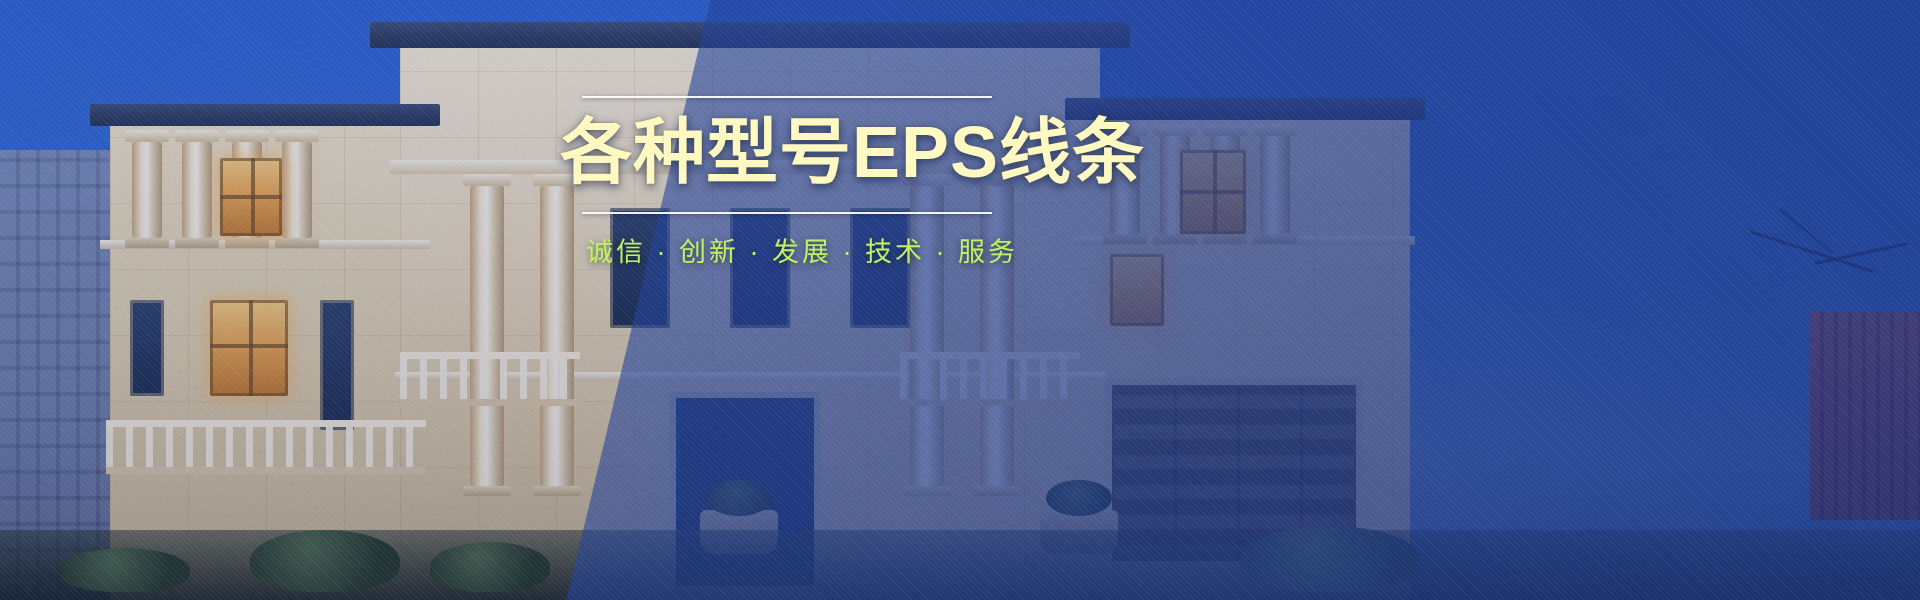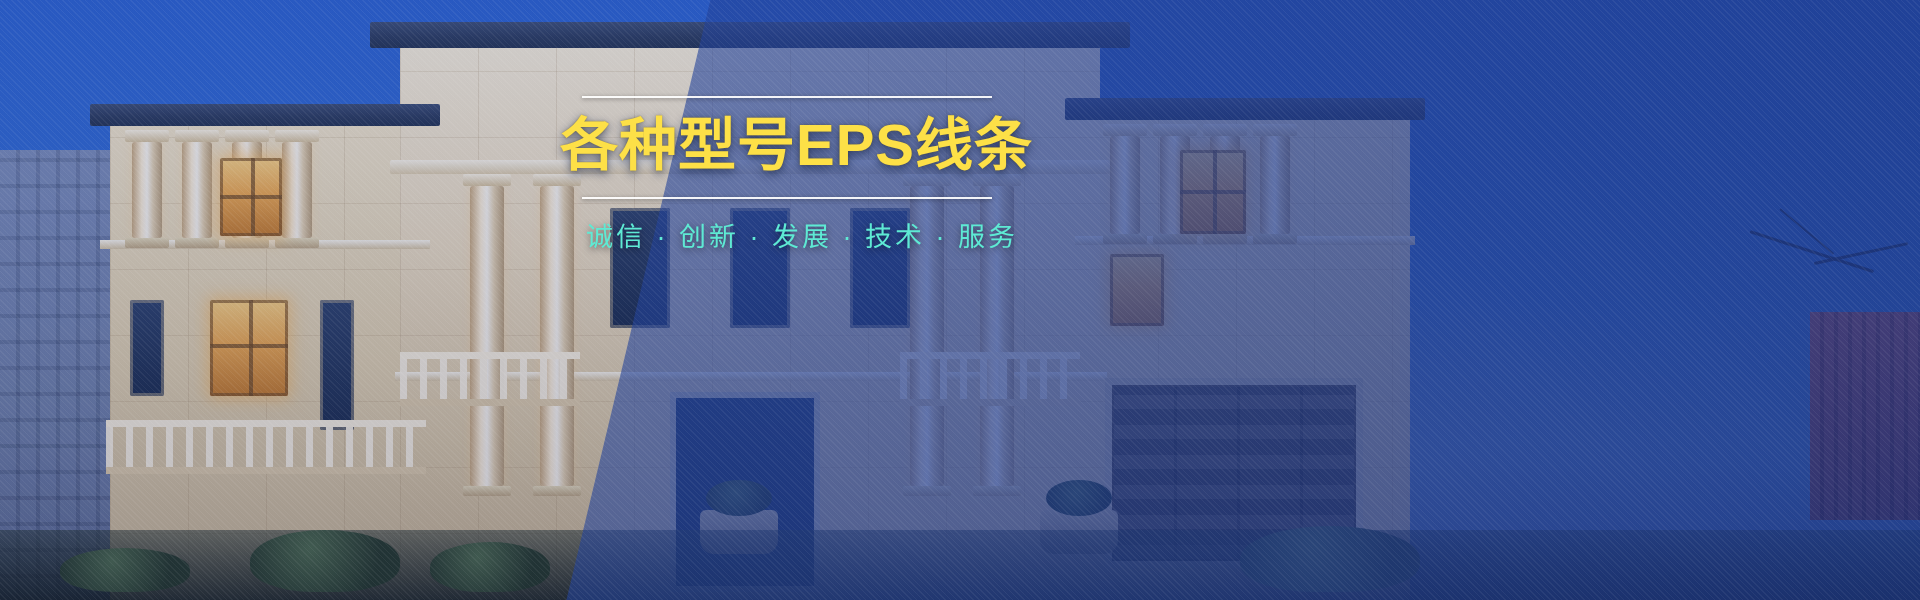--- a/index.html
+++ b/index.html
@@ -147,29 +147,29 @@
   
   .copy{position:absolute;left:560px;top:96px;width:470px;}
   .eyebrow{
     color:#ffffff;font-size:31px;letter-spacing:4px;font-weight:400;
     text-shadow:0 2px 7px rgba(0,0,0,.5);line-height:1;
     margin:0 0 24px 22px;
   }
   .rule{height:2px;background:rgba(255,255,255,.92);margin:0 0 16px 22px;width:410px;
         box-shadow:0 1px 4px rgba(0,0,0,.4);}
   .headline{
-    color:#fde047;font-size:58px;font-weight:700;line-height:1.06;letter-spacing:1px;
+    color:#fef9c3;font-size:72px;font-weight:700;line-height:1.06;letter-spacing:1px;
     text-shadow:0 3px 10px rgba(10,24,60,.65), 0 0 2px rgba(120,90,0,.5);
     margin:0 0 0 0;
   }
   .headline div{white-space:nowrap;}
   .rule2{height:2px;background:rgba(255,255,255,.92);margin:22px 0 16px 22px;width:410px;
         box-shadow:0 1px 4px rgba(0,0,0,.4);}
   .tagline{
-    color:#5eead4;font-size:27px;letter-spacing:3px;font-weight:400;
+    color:#bef264;font-size:27px;letter-spacing:3px;font-weight:400;
     text-shadow:0 2px 7px rgba(0,0,0,.5);margin-left:26px;white-space:nowrap;
   }
 </style>
 </head>
 <body>
 
 <div class="banner">
 
   <div class="photo">
     <div class="sky"></div>

